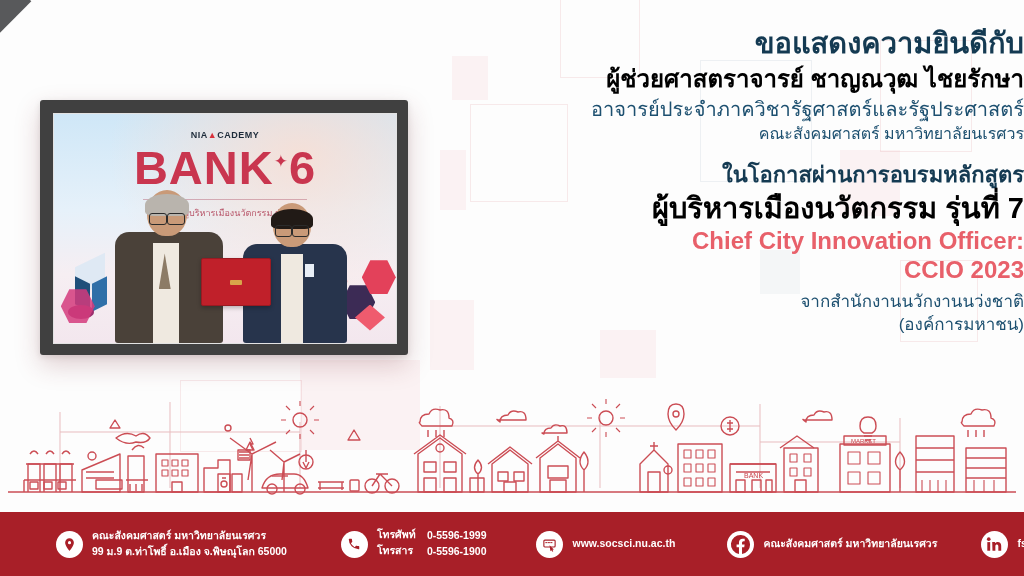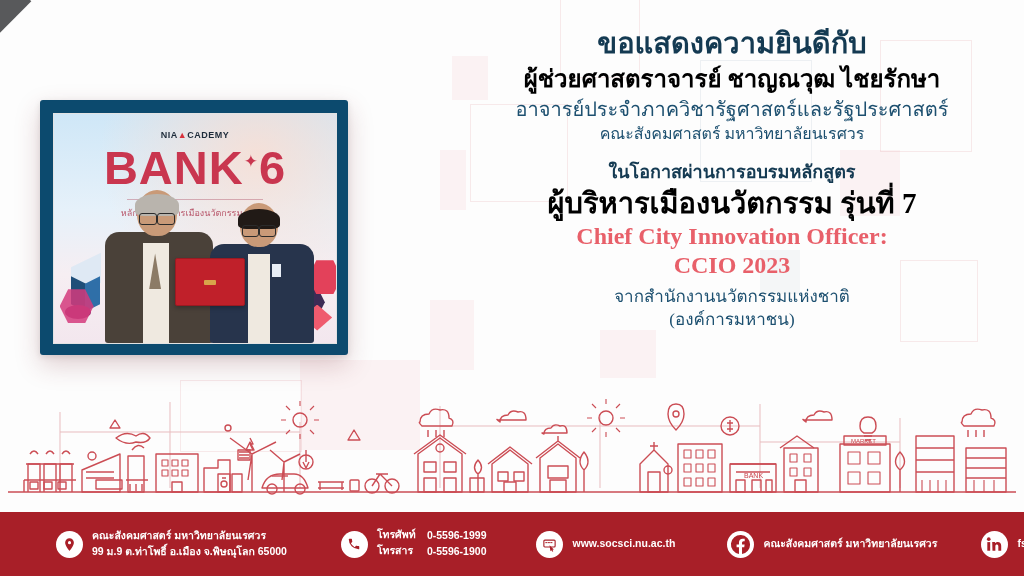--- a/index.html
+++ b/index.html
@@ -21,22 +21,22 @@
   .bg-geo.blue.filled{background:rgba(30,70,110,.04);border:none;}
 
   
   .ribbons{position:absolute;left:-120px;top:-150px;width:440px;height:560px;
            transform:rotate(45deg);transform-origin:top left;}
   .rib{position:absolute;top:0;height:560px;}
   .rib.g1{left:122px;width:92px;background:#58595B;}
 
   
   .frame{
-    position:absolute;left:40px;top:100px;width:308px;height:255px;
-    background:#0c4a6e;border-radius:3px;
+    position:absolute;left:40px;top:100px;width:368px;height:255px;
+    background:#404040;border-radius:3px;
     box-shadow:0 10px 26px rgba(120,40,50,.22), 0 2px 6px rgba(0,0,0,.10);
     padding:13px;box-sizing:border-box;
   }
   .frame-inner{
     position:relative;width:100%;height:100%;overflow:hidden;
     border:1px solid #e3e3e3;background:#cfe6f5;
   }
   
   .photo-bg{
     position:absolute;inset:0;
@@ -78,32 +78,31 @@
   .p-shirt{position:absolute;background:#efe9e0;}
   .p-glass{position:absolute;border:1.5px solid #2b2b2b;border-radius:3px;}
   .cert{position:absolute;background:#c0202a;border:1px solid #9a1a22;border-radius:2px;
         box-shadow:0 2px 4px rgba(0,0,0,.25);}
   .cert .clasp{position:absolute;left:50%;top:50%;width:12px;height:5px;margin:-2px 0 0 -6px;
         background:#d8a44a;border-radius:1px;}
 
   
   .copy{
     position:absolute;left:440px;top:26px;width:584px;
-    text-align:center;
-    font-family:Liberation Serif, serif;
+    text-align:right;
   }
   .l-navy{color:#143A52;font-weight:700;}
   .l-red{color:#000000;font-weight:700;}
   .l-coral{color:#E8606A;font-weight:700;}
   .l-navy-sub{color:#1d5070;font-weight:400;}
   .line1{font-size:29px;line-height:1.22;margin-bottom:4px;}
   .line2{font-size:24px;line-height:1.2;margin-bottom:2px;}
   .line3{font-size:20px;line-height:1.32;}
   .line4{font-size:16px;line-height:1.32;margin-bottom:17px;}
-  .line5{font-size:18px;line-height:1.25;margin-bottom:2px;}
+  .line5{font-size:22px;line-height:1.25;margin-bottom:2px;}
   .line6{font-size:29px;line-height:1.25;margin-bottom:1px;}
   .line7{font-size:24px;line-height:1.2;}
   .line8{font-size:24px;line-height:1.2;margin-bottom:6px;}
   .line9{font-size:17px;line-height:1.35;}
   .line10{font-size:17px;line-height:1.35;}
 
   
   .city{position:absolute;left:0;bottom:64px;width:1024px;height:120px;}
 
   
@@ -213,21 +212,21 @@
 
   <div class="copy">
     <div class="line1 l-navy">ขอแสดงความยินดีกับ</div>
     <div class="line2 l-red">ผู้ช่วยศาสตราจารย์ ชาญณวุฒ ไชยรักษา</div>
     <div class="line3 l-navy-sub">อาจารย์ประจำภาควิชารัฐศาสตร์และรัฐประศาสตร์</div>
     <div class="line4 l-navy-sub">คณะสังคมศาสตร์ มหาวิทยาลัยนเรศวร</div>
     <div class="line5 l-navy">ในโอกาสผ่านการอบรมหลักสูตร</div>
     <div class="line6 l-red">ผู้บริหารเมืองนวัตกรรม รุ่นที่ 7</div>
     <div class="line7 l-coral">Chief City Innovation Officer:</div>
     <div class="line8 l-coral">CCIO 2023</div>
-    <div class="line9 l-navy-sub">จากสำนักงานนวัตกรรมแห่งชาติ</div>
+    <div class="line9 l-navy-sub">จากสำนักงานนวักงานนว่งชาติ</div>
     <div class="line10 l-navy-sub">(องค์การมหาชน)</div>
   </div>
 
   <svg class="city" viewBox="0 0 1024 120" preserveAspectRatio="none">
     <g fill="none" stroke="#C9444C" stroke-width="1.4" stroke-linejoin="round" opacity="0.95">
 
       <g stroke="#E7B9BC" stroke-width="1">
         <path d="M60 20 V96 M170 10 V96 M300 30 V96 M440 14 V96 M600 22 V96 M760 12 V96 M900 26 V96"></path>
         <path d="M60 40 H300 M440 34 H760 M760 50 H900"></path>
       </g>

